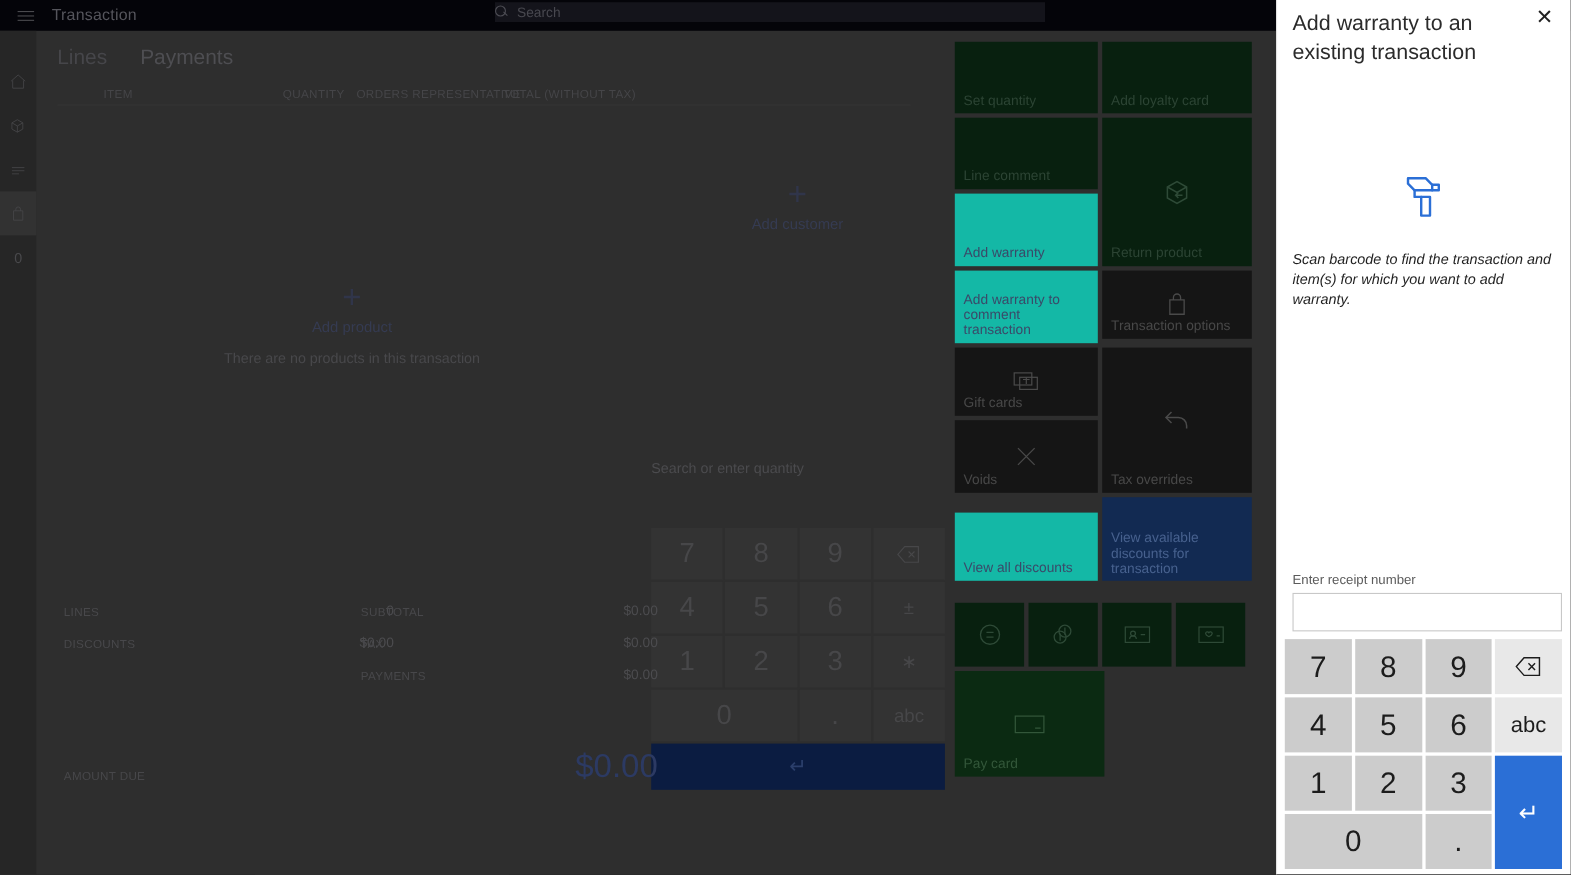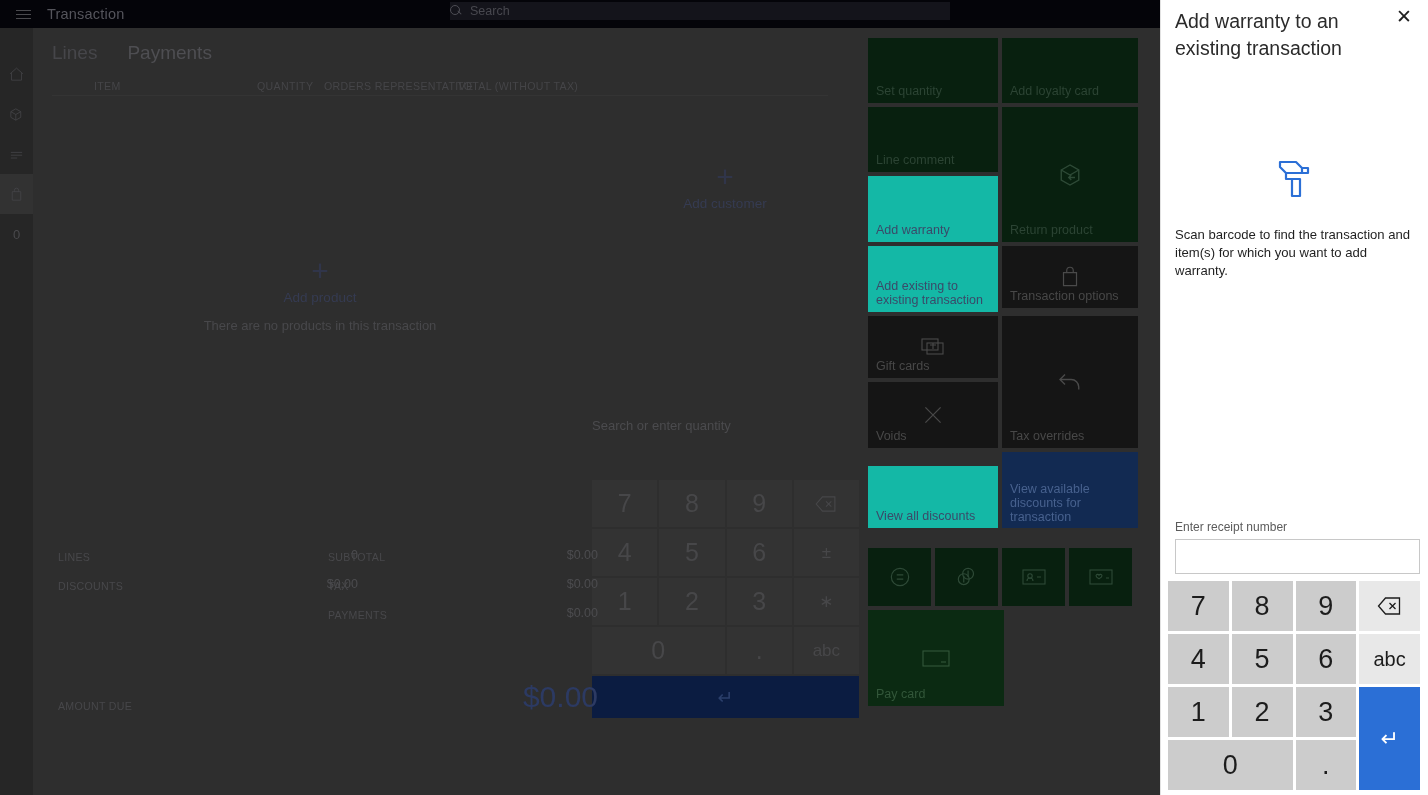--- a/index.html
+++ b/index.html
@@ -160,21 +160,21 @@
   .fly-head { position:relative; padding:8px 14px 0 14px; }
   .fly-title { color:#2b2b2b; font-size:19.5px; font-weight:400; line-height:27px; width:200px; }
   .fly-close {
     position:absolute; right:10px; top:2px; width:28px; height:28px;
     display:flex; align-items:center; justify-content:center;
     color:#1f1f1f; font-size:19px; line-height:1; font-weight:300;
   }
   .scan-area { margin-top:96px; text-align:center; padding:0 14px; }
   .scan-ico svg { stroke:#2b6fd6; fill:none; stroke-width:2.2;
                   stroke-linejoin:round; stroke-linecap:round; }
-  .scan-msg { margin-top:22px; color:#1f1f1f; font-size:13.1px; line-height:18px; text-align:left; }
+  .scan-msg { margin-top:22px; color:#1f1f1f; font-size:13.1px; line-height:18px; text-align:left;font-style:italic; }
 
   .fld-wrap { position:absolute; left:14px; right:8px; top:520px; }
   .fld-lbl { color:#5b5b5b; font-size:12px; }
   .fld-input {
     margin-top:5px; height:35px; width:100%;
     border:1px solid #c8c8c8; background:#fff;
     font-family:"Liberation Sans", sans-serif; font-size:14px;
     padding:0 6px; color:#111; outline:none;
   }
 
@@ -322,21 +322,21 @@
       </div>
       <div class="tilerow">
         <div style="width:130px">
           <div class="tile" style="width:130px;height:65px;margin-bottom:4px">
             <span class="lbl">Line comment</span>
             </div>
           <div class="tile blue" style="width:130px;height:66px;margin-bottom:4px">
             <span class="lbl">Add warranty</span>
             </div>
           <div class="tile blue" style="width:130px;height:66px">
-            <span class="lbl">Add existing to existing transaction</span>
+            <span class="lbl">Add warranty to comment transaction</span>
             </div>
         </div>
         <div style="width:108px">
           <div class="tile" style="width:136px;height:135px;margin-bottom:4px">
             <span class="ico">
               <svg width="30" height="30" viewBox="0 0 24 24">
                   <path d="M5 8l7-4 7 4v8l-7 4-7-4z"></path>
                   <path d="M5 8l7 4 7-4"></path>
                   <path d="M16 14h-5m2-2l-2 2 2 2"></path>
                 </svg>

